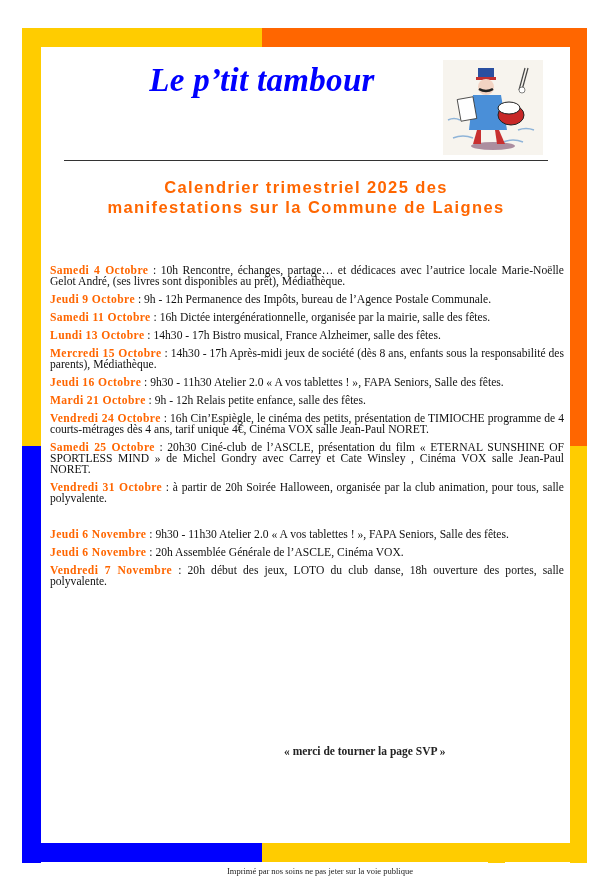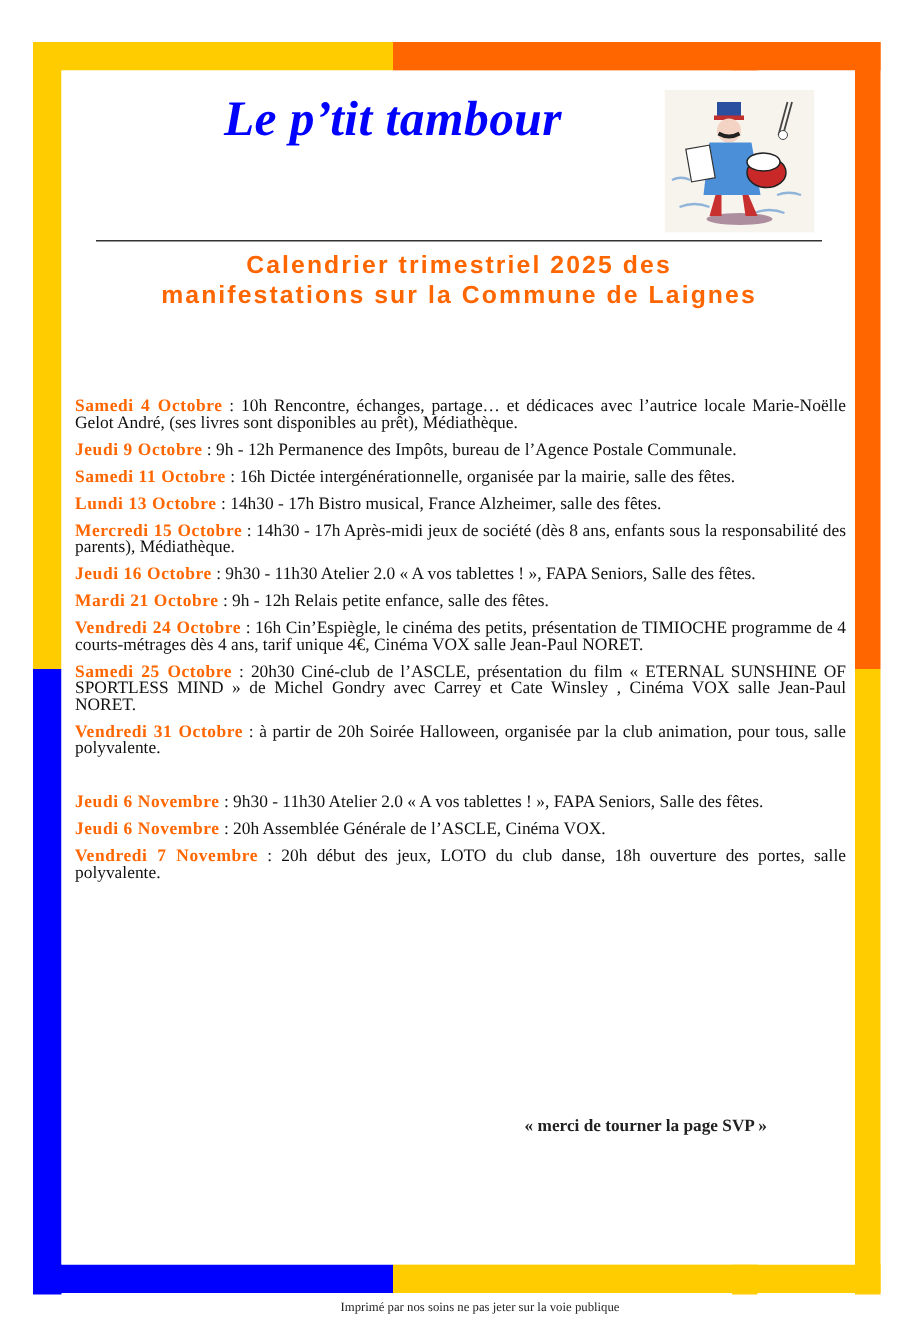--- a/index.html
+++ b/index.html
@@ -1,26 +1,26 @@
 <!DOCTYPE html>
 <html><head>
 <meta charset="utf-8">
 <style>
   html, body { margin:0; padding:0; background:#ffffff; }
   body { width:612px; height:896px; position:relative; overflow:hidden; font-family:"Liberation Serif", serif; }
   .frame-seg { position:absolute; }
   .title { position:absolute; left:62px; top:62px; width:400px; text-align:center; font-family:"Liberation Serif", serif; font-style:italic; font-weight:bold; font-size:33px; color:#0000ff; letter-spacing:0.3px; }
   .illus { position:absolute; left:443px; top:60px; width:100px; height:95px; }
   .rule { position:absolute; left:64px; top:160px; width:484px; height:1px; background:#333; }
-  .subtitle { position:absolute; left:52px; top:167px; width:508px; text-align:center; font-family:"Liberation Sans", sans-serif; font-weight:bold; font-size:16.5px; line-height:20px; color:#ff6600; letter-spacing:1.4px; }
+  .subtitle { position:absolute; left:52px; top:177px; width:508px; text-align:center; font-family:"Liberation Sans", sans-serif; font-weight:bold; font-size:16.5px; line-height:20px; color:#ff6600; letter-spacing:1.4px; }
   .events { position:absolute; left:50px; top:221px; width:514px;margin-top:44px; }
   .event { font-size:11.6px; line-height:11px; color:#111; text-align:justify; margin-bottom:7px; }
   .event .date { color:#ff6600; font-weight:bold; letter-spacing:0.4px; }
   .gap { height:18px; }
-  .turn { position:absolute; left:308px; top:745px; width:245px; text-align:center; font-weight:bold; font-size:11.5px; color:#222; }
+  .turn { position:absolute; left:284px; top:745px; width:245px; text-align:left; font-weight:bold; font-size:11.5px; color:#222; }
   .footer { position:absolute; left:14px; top:866px; width:612px; text-align:center; font-size:8.5px; color:#222; }
 </style>
 </head>
 <body>
 
 <div class="frame-seg" style="left:22px;top:28px;width:240px;height:19px;background:#ffcc00;"></div>
 <div class="frame-seg" style="left:262px;top:28px;width:242px;height:19px;background:#ff6600;"></div>
 <div class="frame-seg" style="left:487px;top:28px;width:17px;height:0;"></div>
 <div class="frame-seg" style="left:488px;top:28px;width:17px;height:418px;background:#ff6600;left:488px;"></div>
 <div class="frame-seg" style="left:22px;top:28px;width:19px;height:418px;background:#ffcc00;"></div>

